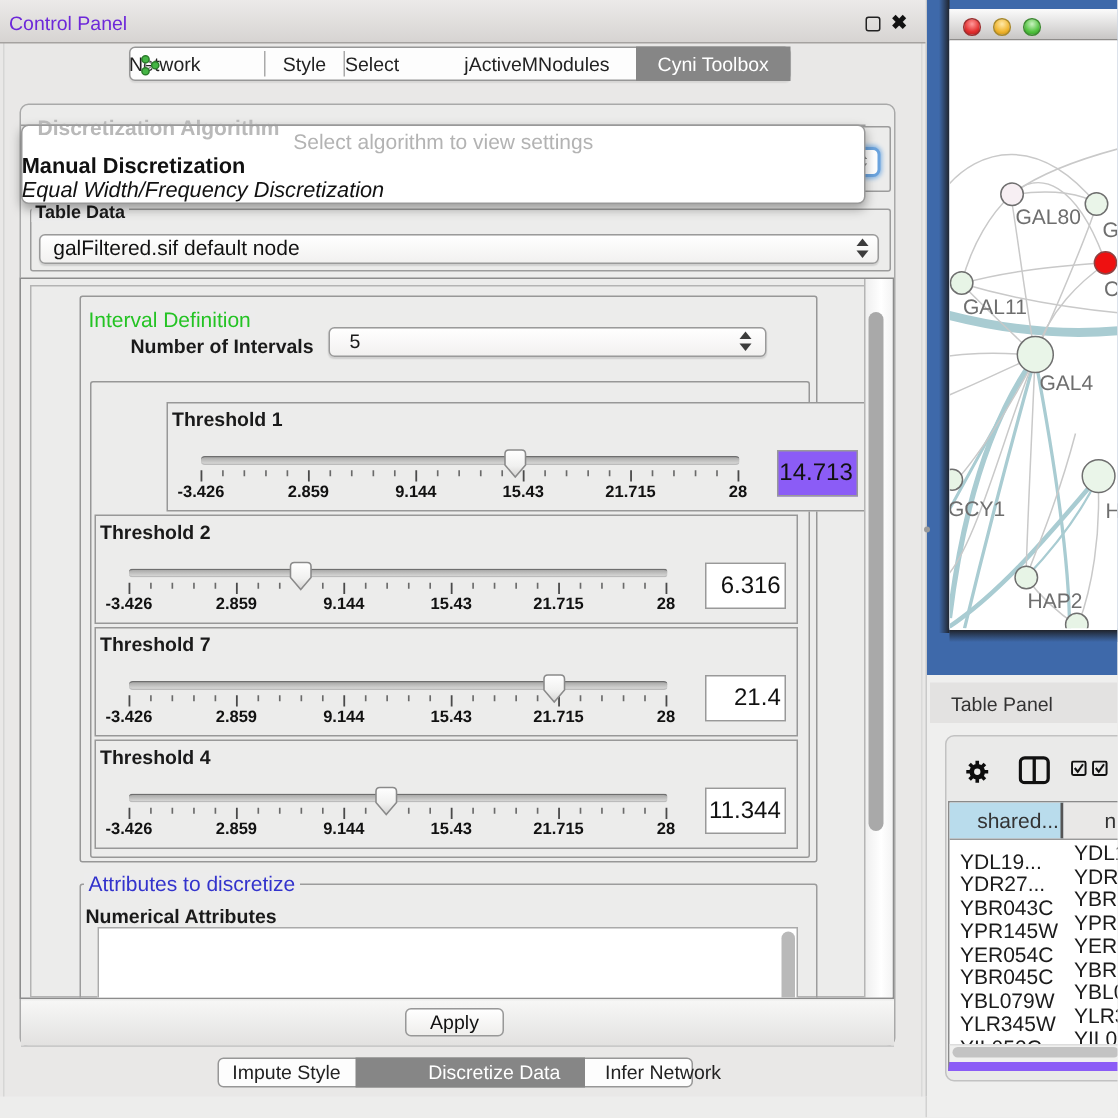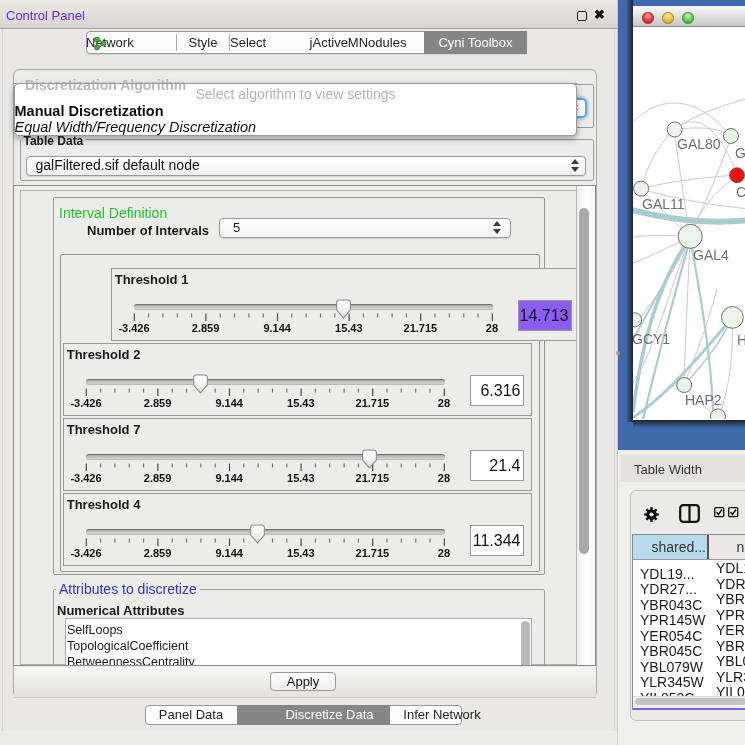--- a/index.html
+++ b/index.html
@@ -271,35 +271,34 @@
         <div class="abs" style="left:212.1px;top:53px;width:50px;text-align:center;font-size:11px;font-weight:bold;color:#111;">15.43</div>
         <div class="abs" style="left:283.7px;top:53px;width:50px;text-align:center;font-size:11px;font-weight:bold;color:#111;">21.715</div>
         <div class="abs" style="left:355.3px;top:53px;width:50px;text-align:center;font-size:11px;font-weight:bold;color:#111;">28</div>
       <div class="abs" style="left:406.3px;top:31px;width:54.5px;height:31px;background:#fff;border:1px solid #999;box-sizing:border-box;text-align:right;font-size:16px;color:#111;line-height:29px;padding-right:3px;box-sizing:border-box;">11.344</div>
     </div>
 
     <div class="grp" style="left:39px;top:403px;width:490px;height:90px;"></div>
     <div class="gtitle" style="left:42px;top:396px;color:#3333cc;">Attributes to discretize</div>
     <div class="b13 abs" style="left:43px;top:417px;">Numerical Attributes</div>
     <div class="abs" style="left:51px;top:432px;width:465px;height:60px;background:#fff;border:1px solid #aaa;">
-      <div style="padding:2.5px 0 0 1px;line-height:16.4px;font-size:12.5px;color:#1a1a1a;">SelfLoops<br>TopologicalCoefficient<br>BetweennessCentrality</div>
       <div class="abs" style="right:1px;top:2px;width:9px;height:56px;background:#b9b9b9;border-radius:4.5px;"></div>
     </div>
   </div>
 
   <div class="abs" style="left:562px;top:0;width:19px;height:479px;background:linear-gradient(90deg,#efefef,#ffffff 55%,#f2f2f2);border-left:1px solid #b5b5b5;"></div>
   <div class="abs" style="left:564.5px;top:22px;width:10px;height:346px;background:#a9a9a9;border-radius:5px;"></div>
 </div>
 
 <div class="abs" style="left:14px;top:667px;width:582px;height:30px;background:linear-gradient(#f7f7f6,#e2e1e0);border-bottom:1px solid #c9c9c9;"></div>
 <div class="abs" style="left:270px;top:672px;width:64px;height:17px;background:linear-gradient(#ffffff,#efeeec);border:1px solid #989898;border-radius:4px;text-align:center;font-size:13px;line-height:17px;color:#111;">Apply</div>
 
 <div class="abs" style="left:145px;top:705px;width:317px;height:20px;background:#fdfdfd;border:1px solid #979797;border-radius:4px;box-sizing:border-box;"></div>
 <div class="abs" style="left:145px;top:705px;height:20px;display:flex;font-size:13px;color:#222;line-height:20px;">
-  <div style="width:92px;text-align:center;">Panel Data</div>
+  <div style="width:92px;text-align:center;">Impute Style</div>
   <div style="width:121px;text-align:center;background:#868686;color:#fff;padding-left:32px;">Discretize Data</div>
   <div style="width:104px;text-align:center;">Infer Network</div>
 </div>
 
 <div class="abs" style="left:14px;top:83px;width:563px;height:53px;background:#ffffff;border:1px solid #999;border-radius:5px;box-shadow:0 3px 7px rgba(0,0,0,0.35);box-sizing:border-box;"></div>
 <div class="abs" style="left:25px;top:76.5px;font-size:14px;font-weight:bold;color:#b9b9b9;">Discretization Algorithm</div>
 <div class="abs" style="left:14px;top:83px;width:563px;height:1px;background:#999;"></div>
 <div class="abs" style="left:14px;top:86px;width:563px;text-align:center;font-size:14px;color:#b3b3b3;">Select algorithm to view settings</div>
 <div class="abs" style="left:14.5px;top:102.5px;font-size:14.5px;font-weight:bold;color:#111;">Manual Discretization</div>
 <div class="abs" style="left:14.5px;top:119px;font-size:14.5px;color:#111;font-style:italic;">Equal Width/Frequency Discretization</div>
@@ -370,21 +369,21 @@
     <text x="104" y="318">HI</text>
     <text x="52" y="378">HAP2</text>
   </g>
 </svg>
 </div>
 
 <div class="abs" style="left:615.5px;top:351px;width:4px;height:4px;border-radius:50%;background:#9a9a9a;"></div>
 
 <div class="abs" style="left:618px;top:450px;width:127px;height:295px;background:#efefee;"></div>
 <div class="abs" style="left:620px;top:455px;width:125px;height:27px;background:#e3e2e1;"></div>
-<div class="abs r13" style="left:634px;top:462px;color:#333;">Table Width</div>
+<div class="abs r13" style="left:634px;top:462px;color:#333;">Table Panel</div>
 
 <div class="abs" style="left:630px;top:490px;width:130px;height:231px;background:#eaeae9;border:1px solid #c2c2c2;border-radius:6px;box-sizing:border-box;"></div>
 
 <svg class="abs" style="left:643px;top:506px;" width="17" height="17" viewBox="0 0 17 17">
   <g fill="#0d0d0d">
       <circle cx="8.5" cy="8.5" r="5.2"></circle>
   <g stroke="#0d0d0d" stroke-width="2.4">
     <line x1="8.5" y1="1.2" x2="8.5" y2="15.8"></line>
         <line x1="1.2" y1="8.5" x2="15.8" y2="8.5"></line>
     <line x1="3.4" y1="3.4" x2="13.6" y2="13.6"></line>
@@ -399,21 +398,21 @@
 </svg>
 <svg class="abs" style="left:714px;top:507px;" width="32" height="11" viewBox="0 0 32 11">
   <g fill="none" stroke="#111" stroke-width="1.3">
     <rect x="0.7" y="0.7" width="9" height="9" rx="1"></rect>
     <rect x="14.7" y="0.7" width="9" height="9" rx="1"></rect>
   </g>
   <path d="M 2.5,5 L 4.5,7.5 L 8,2.5" fill="none" stroke="#111" stroke-width="1.4"></path>
   <path d="M 16.5,5 L 18.5,7.5 L 22,2.5" fill="none" stroke="#111" stroke-width="1.4"></path>
 </svg>
 
-<div class="abs" style="left:632px;top:533.5px;width:113px;height:173px;background:#fff;border-top:1px solid #8a8a8a;border-left:1px solid #8a8a8a;border-bottom:2px solid #8b5cf6;overflow:hidden;">
+<div class="abs" style="left:632px;top:533.5px;width:113px;height:173px;background:#fff;border-top:1px solid #8a8a8a;border-left:1px solid #8a8a8a;border-bottom:6px solid #8b5cf6;overflow:hidden;">
   <div class="abs" style="left:0;top:0;width:76.4px;height:24.5px;background:#b9dcec;border-right:2px solid #555;box-sizing:border-box;text-align:center;font-size:14px;color:#333;line-height:24.5px;text-indent:17px;">shared...</div>
   <div class="abs" style="left:76.4px;top:0;width:37px;height:24.5px;background:#e9e8e7;font-size:14px;color:#333;line-height:24.5px;padding-left:27px;">n</div>
   <div class="abs" style="left:0;top:24.5px;width:113px;height:1px;background:#999;"></div>
   <div class="abs" style="left:7px;top:32px;font-size:14px;color:#1b1b1b;line-height:15.55px;">
     YDL19...<br>YDR27...<br>YBR043C<br>YPR145W<br>YER054C<br>YBR045C<br>YBL079W<br>YLR345W<br>YIL052C
   </div>
   <div class="abs" style="left:83px;top:26.5px;font-size:14px;color:#1b1b1b;line-height:15.55px;">
     YDL19<br>YDR27<br>YBR04<br>YPR14<br>YER05<br>YBR04<br>YBL07<br>YLR34<br>YIL05
   </div>
   <div class="abs" style="left:0;top:161px;width:113px;height:12px;background:#f0f0ef;border-top:1px solid #ddd;"></div>

